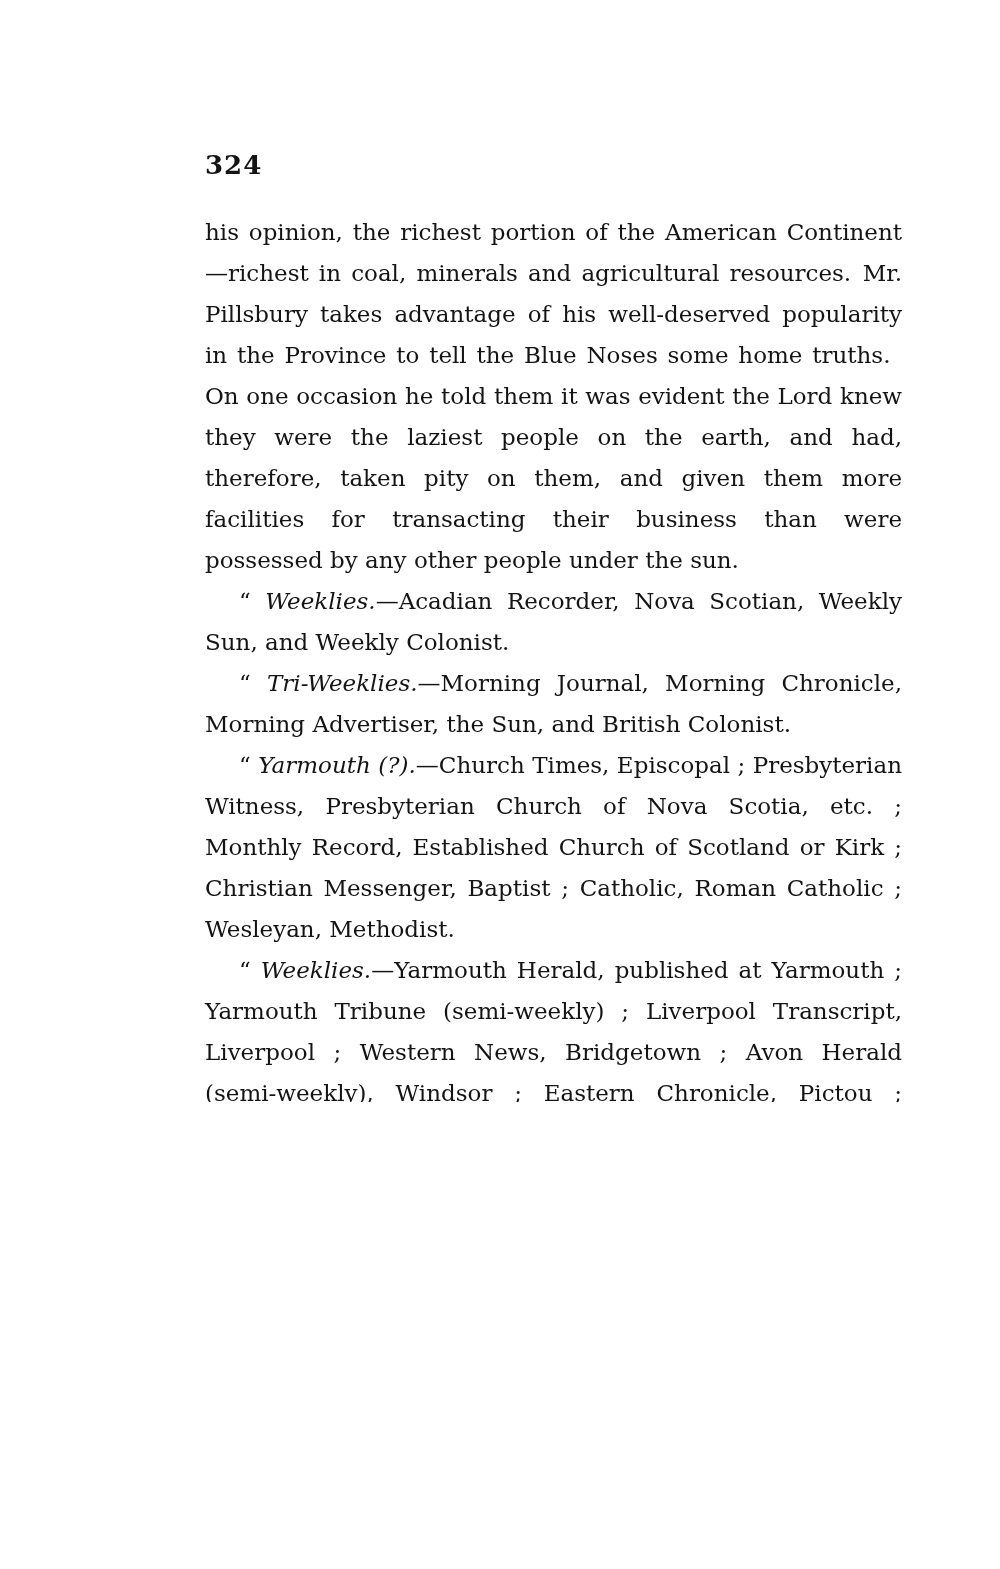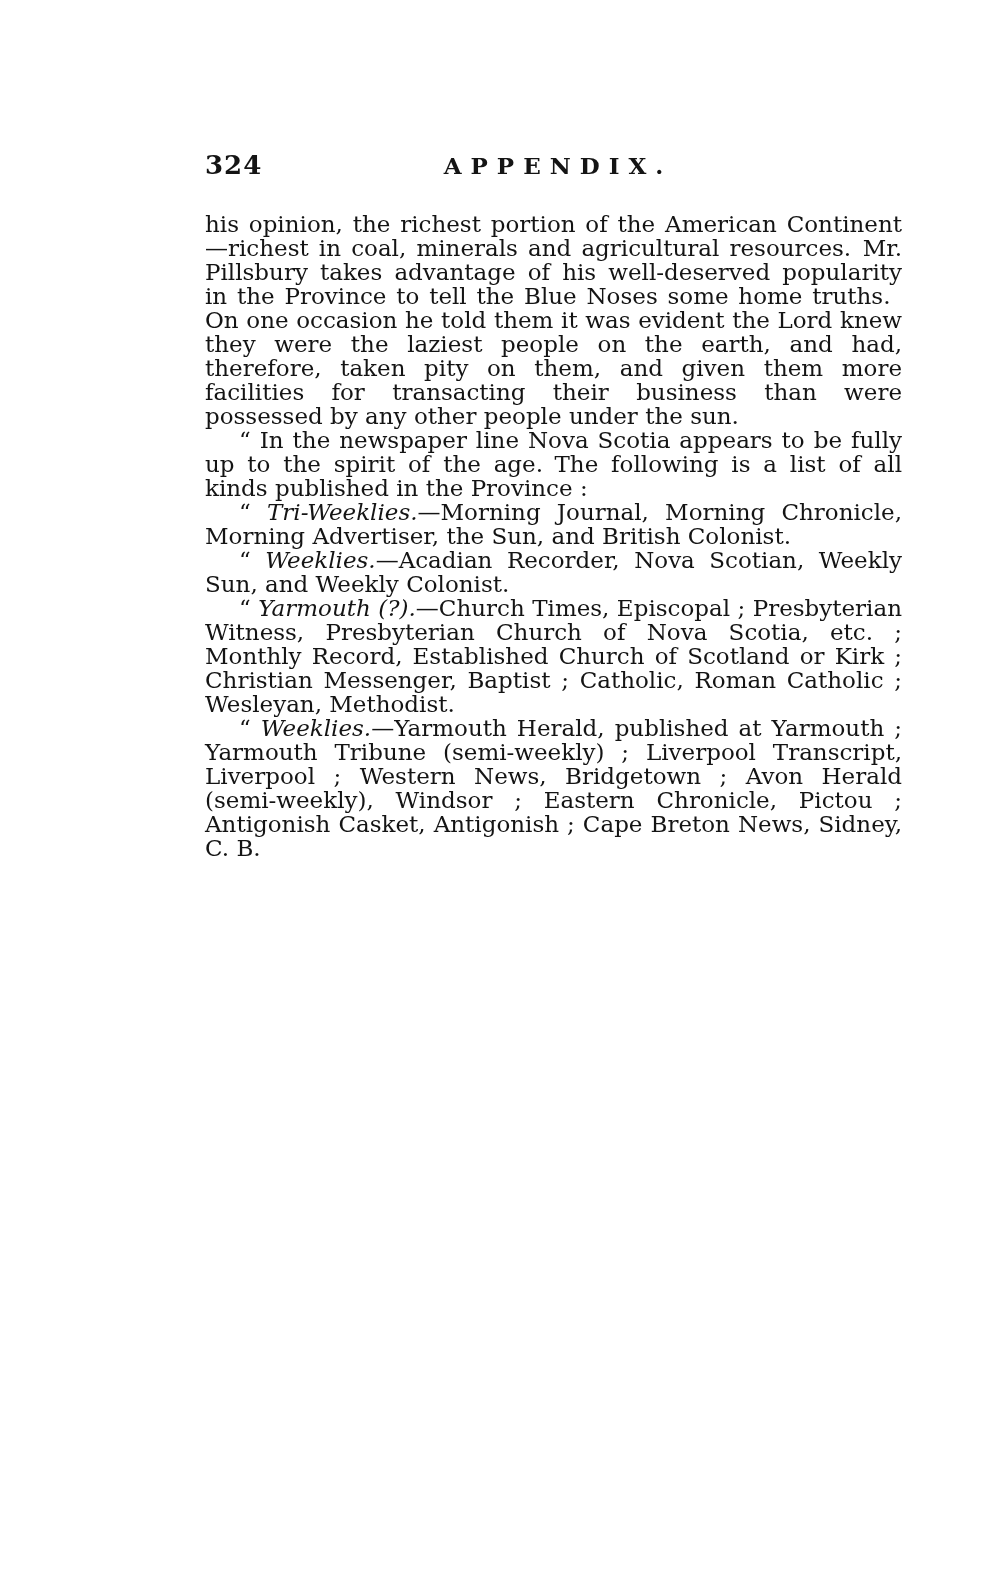--- a/index.html
+++ b/index.html
@@ -41,21 +41,21 @@
     font-weight: bold;
     letter-spacing: 9px;
     text-indent: 9px; 
   }
   .text-block {
     position: absolute;
     top: 212px;
     left: 205px;
     width: 697px;
     font-size: 23px;
-    line-height: 24px;
+    line-height: 41px;
     text-align: justify;
     text-justify: inter-word;
   }
   .text-block p {
     margin: 0;
     padding: 0;
     text-indent: 34px;
   }
   .text-block p.no-indent {
     text-indent: 0;
@@ -67,39 +67,35 @@
     font-style: italic;
   }
 </style>
 </head>
 <body>
 
 <div class="book-page" style="background: rgb(255, 255, 255); color: rgb(20, 20, 20);">
 
   <div class="page-header">
     <span class="page-number">324</span>
-    <span class="running-title">APPENDIX.</span>
   </div>
 
   <div class="text-block">
 
     <p class="no-indent">
       <span class="seg">his opinion, the richest portion of the American Continent—richest in coal, minerals and agricultural resources. Mr. Pillsbury takes advantage of his well-deserved popularity in the Province to tell the Blue Noses some home truths. On one occasion he told them it was evident the Lord knew they were the laziest people on the earth, and had, therefore, taken pity on them, and given them more facilities for transacting their business than were possessed by any other people under the sun.</span>
     </p>
 
+
     <p>
-      <span class="seg">“ In the newspaper line Nova Scotia appears to be fully up to the spirit of the age. The following is a list of all kinds published in the Province&nbsp;:</span>
+      <span class="seg">“ </span><span class="seg italic">Weeklies.</span><span class="seg">—Acadian Recorder, Nova Scotian, Weekly Sun, and Weekly Colonist.</span>
     </p>
 
     <p>
       <span class="seg">“ </span><span class="seg italic">Tri-Weeklies.</span><span class="seg">—Morning Journal, Morning Chronicle, Morning Advertiser, the Sun, and British Colonist.</span>
-    </p>
-
-    <p>
-      <span class="seg">“ </span><span class="seg italic">Weeklies.</span><span class="seg">—Acadian Recorder, Nova Scotian, Weekly Sun, and Weekly Colonist.</span>
     </p>
 
     <p>
       <span class="seg">“ </span><span class="seg italic">Yarmouth (?).</span><span class="seg">—Church Times, Episcopal&nbsp;; Presbyterian Witness, Presbyterian Church of Nova Scotia, etc.&nbsp;; Monthly Record, Established Church of Scotland or Kirk&nbsp;; Christian Messenger, Baptist&nbsp;; Catholic, Roman Catholic&nbsp;; Wesleyan, Methodist.</span>
     </p>
 
 
     <p>
       <span class="seg">“ </span><span class="seg italic">Weeklies.</span><span class="seg">—Yarmouth Herald, published at Yarmouth&nbsp;; Yarmouth Tribune (semi-weekly)&nbsp;; Liverpool Transcript, Liverpool&nbsp;; Western News, Bridgetown&nbsp;; Avon Herald (semi-weekly), Windsor&nbsp;; Eastern Chronicle, Pictou&nbsp;; Antigonish Casket, Antigonish&nbsp;; Cape Breton News, Sidney, C. B.</span>
     </p>

